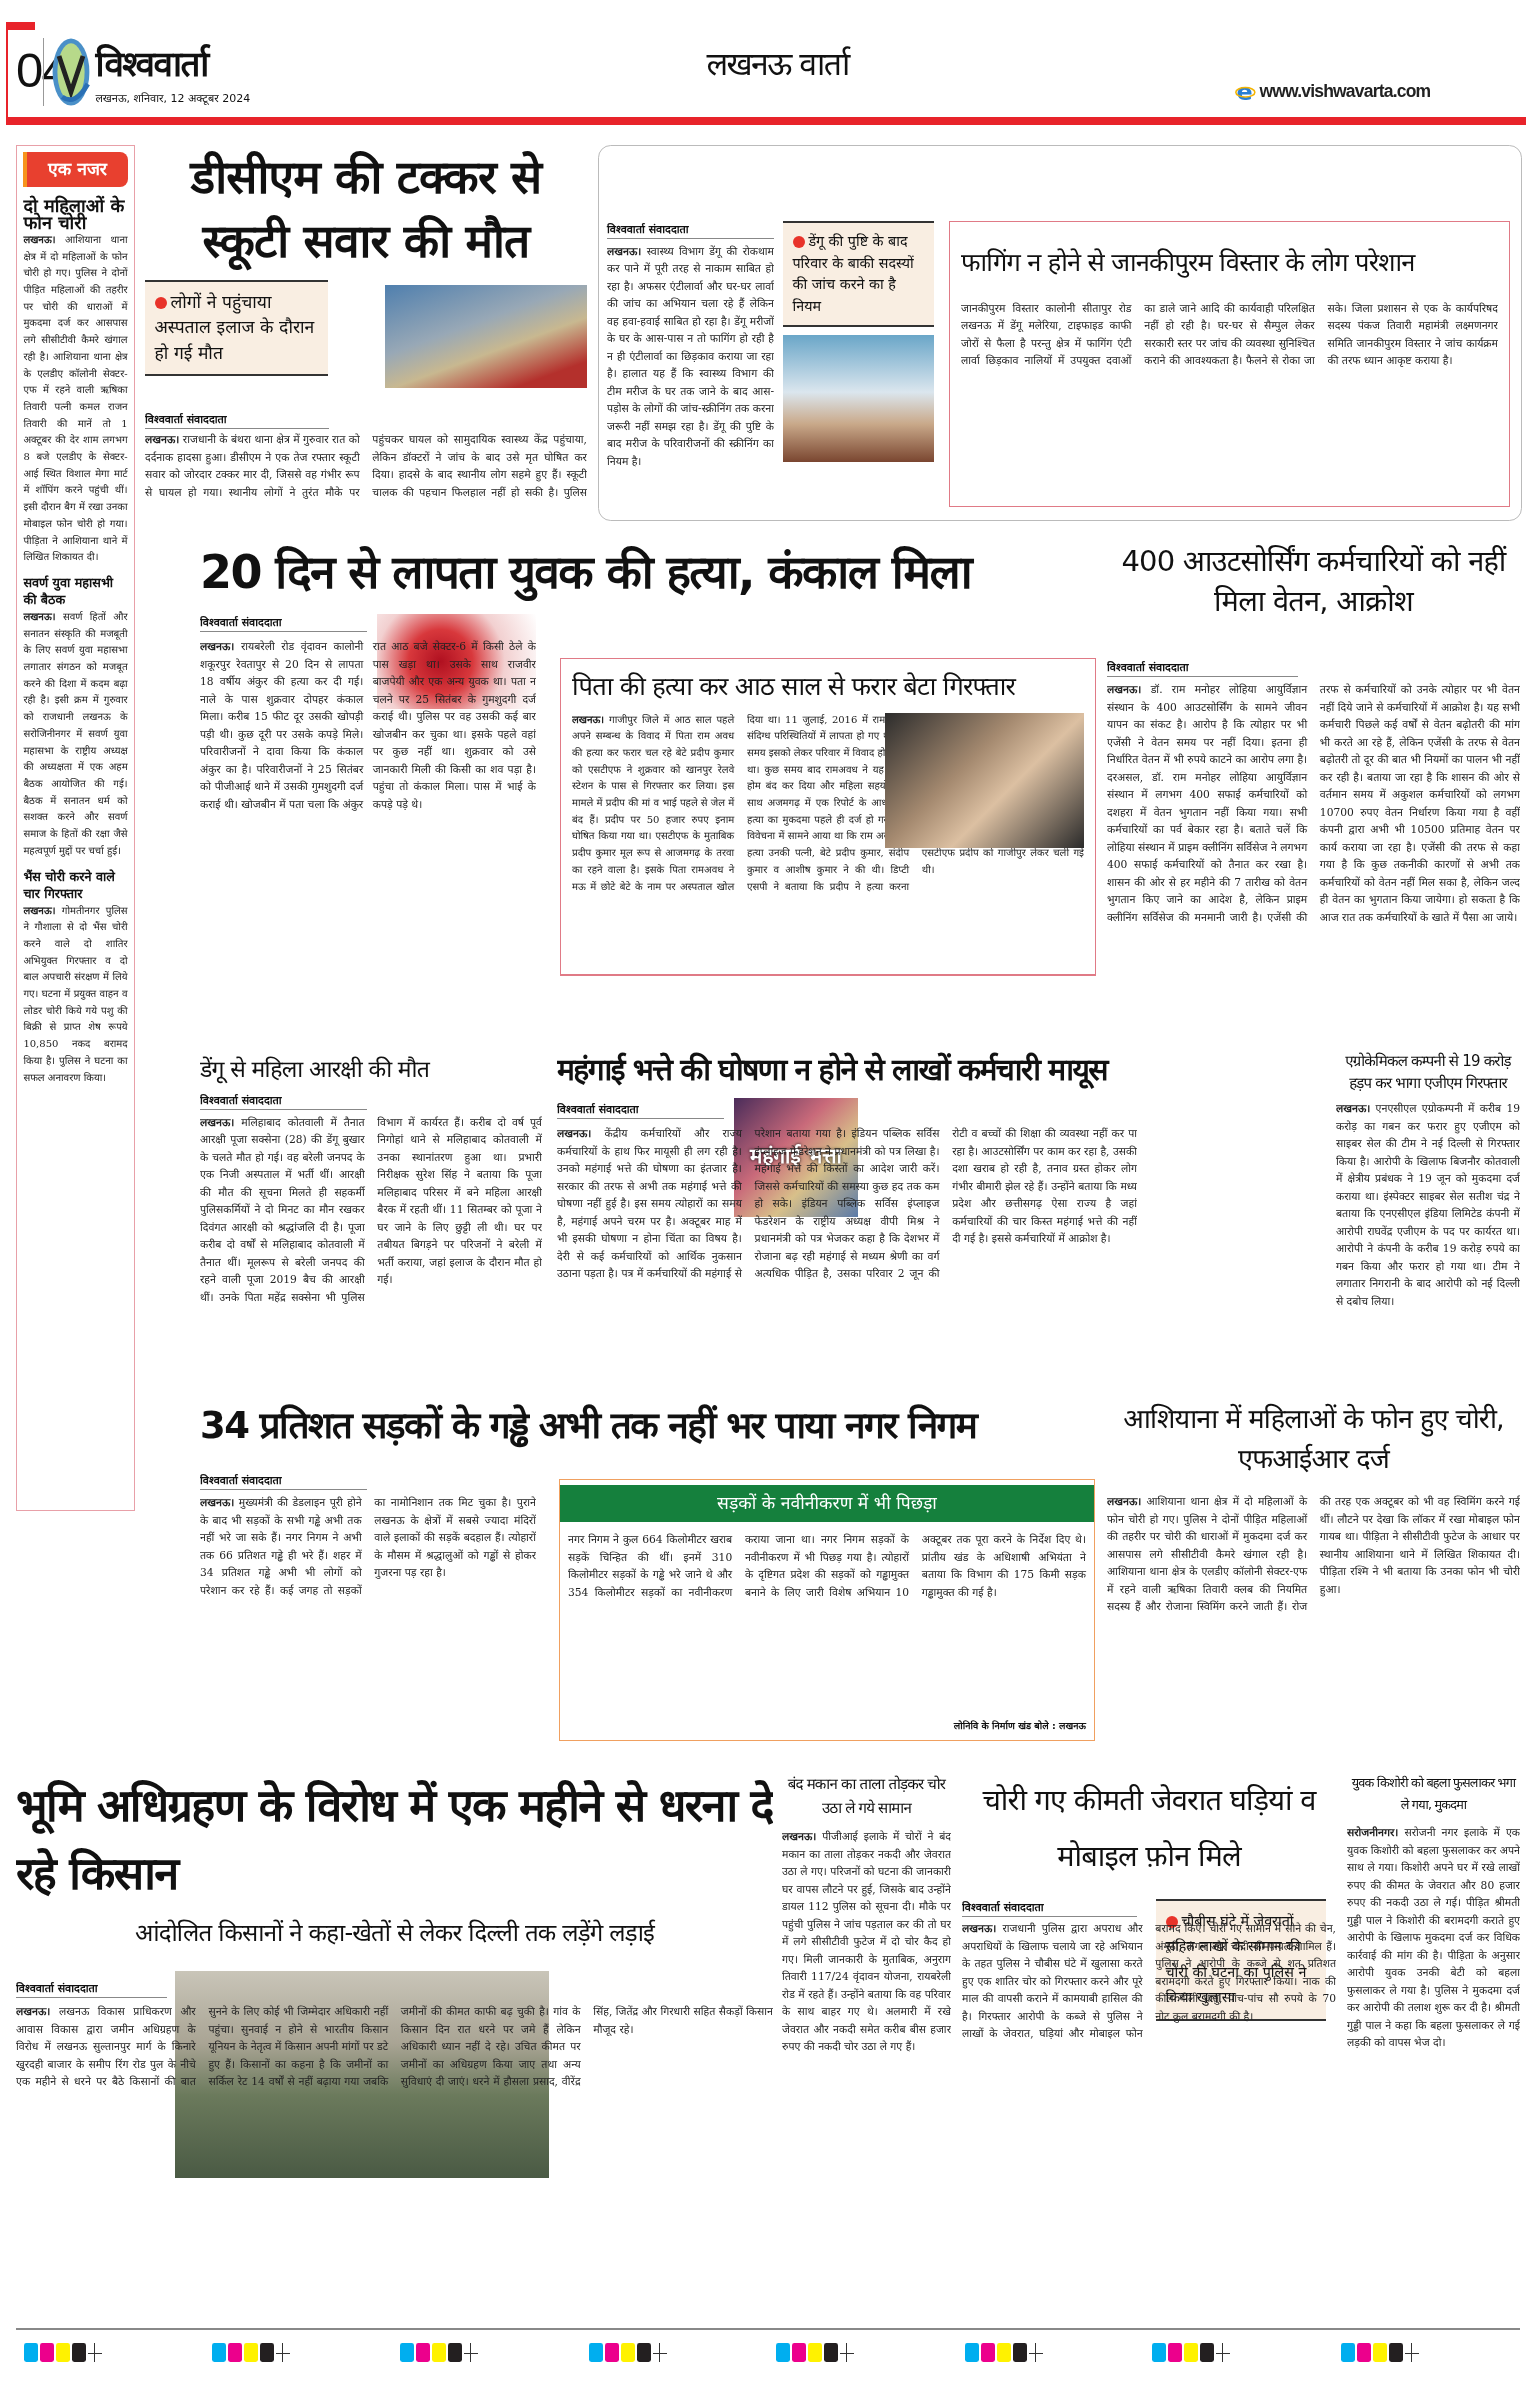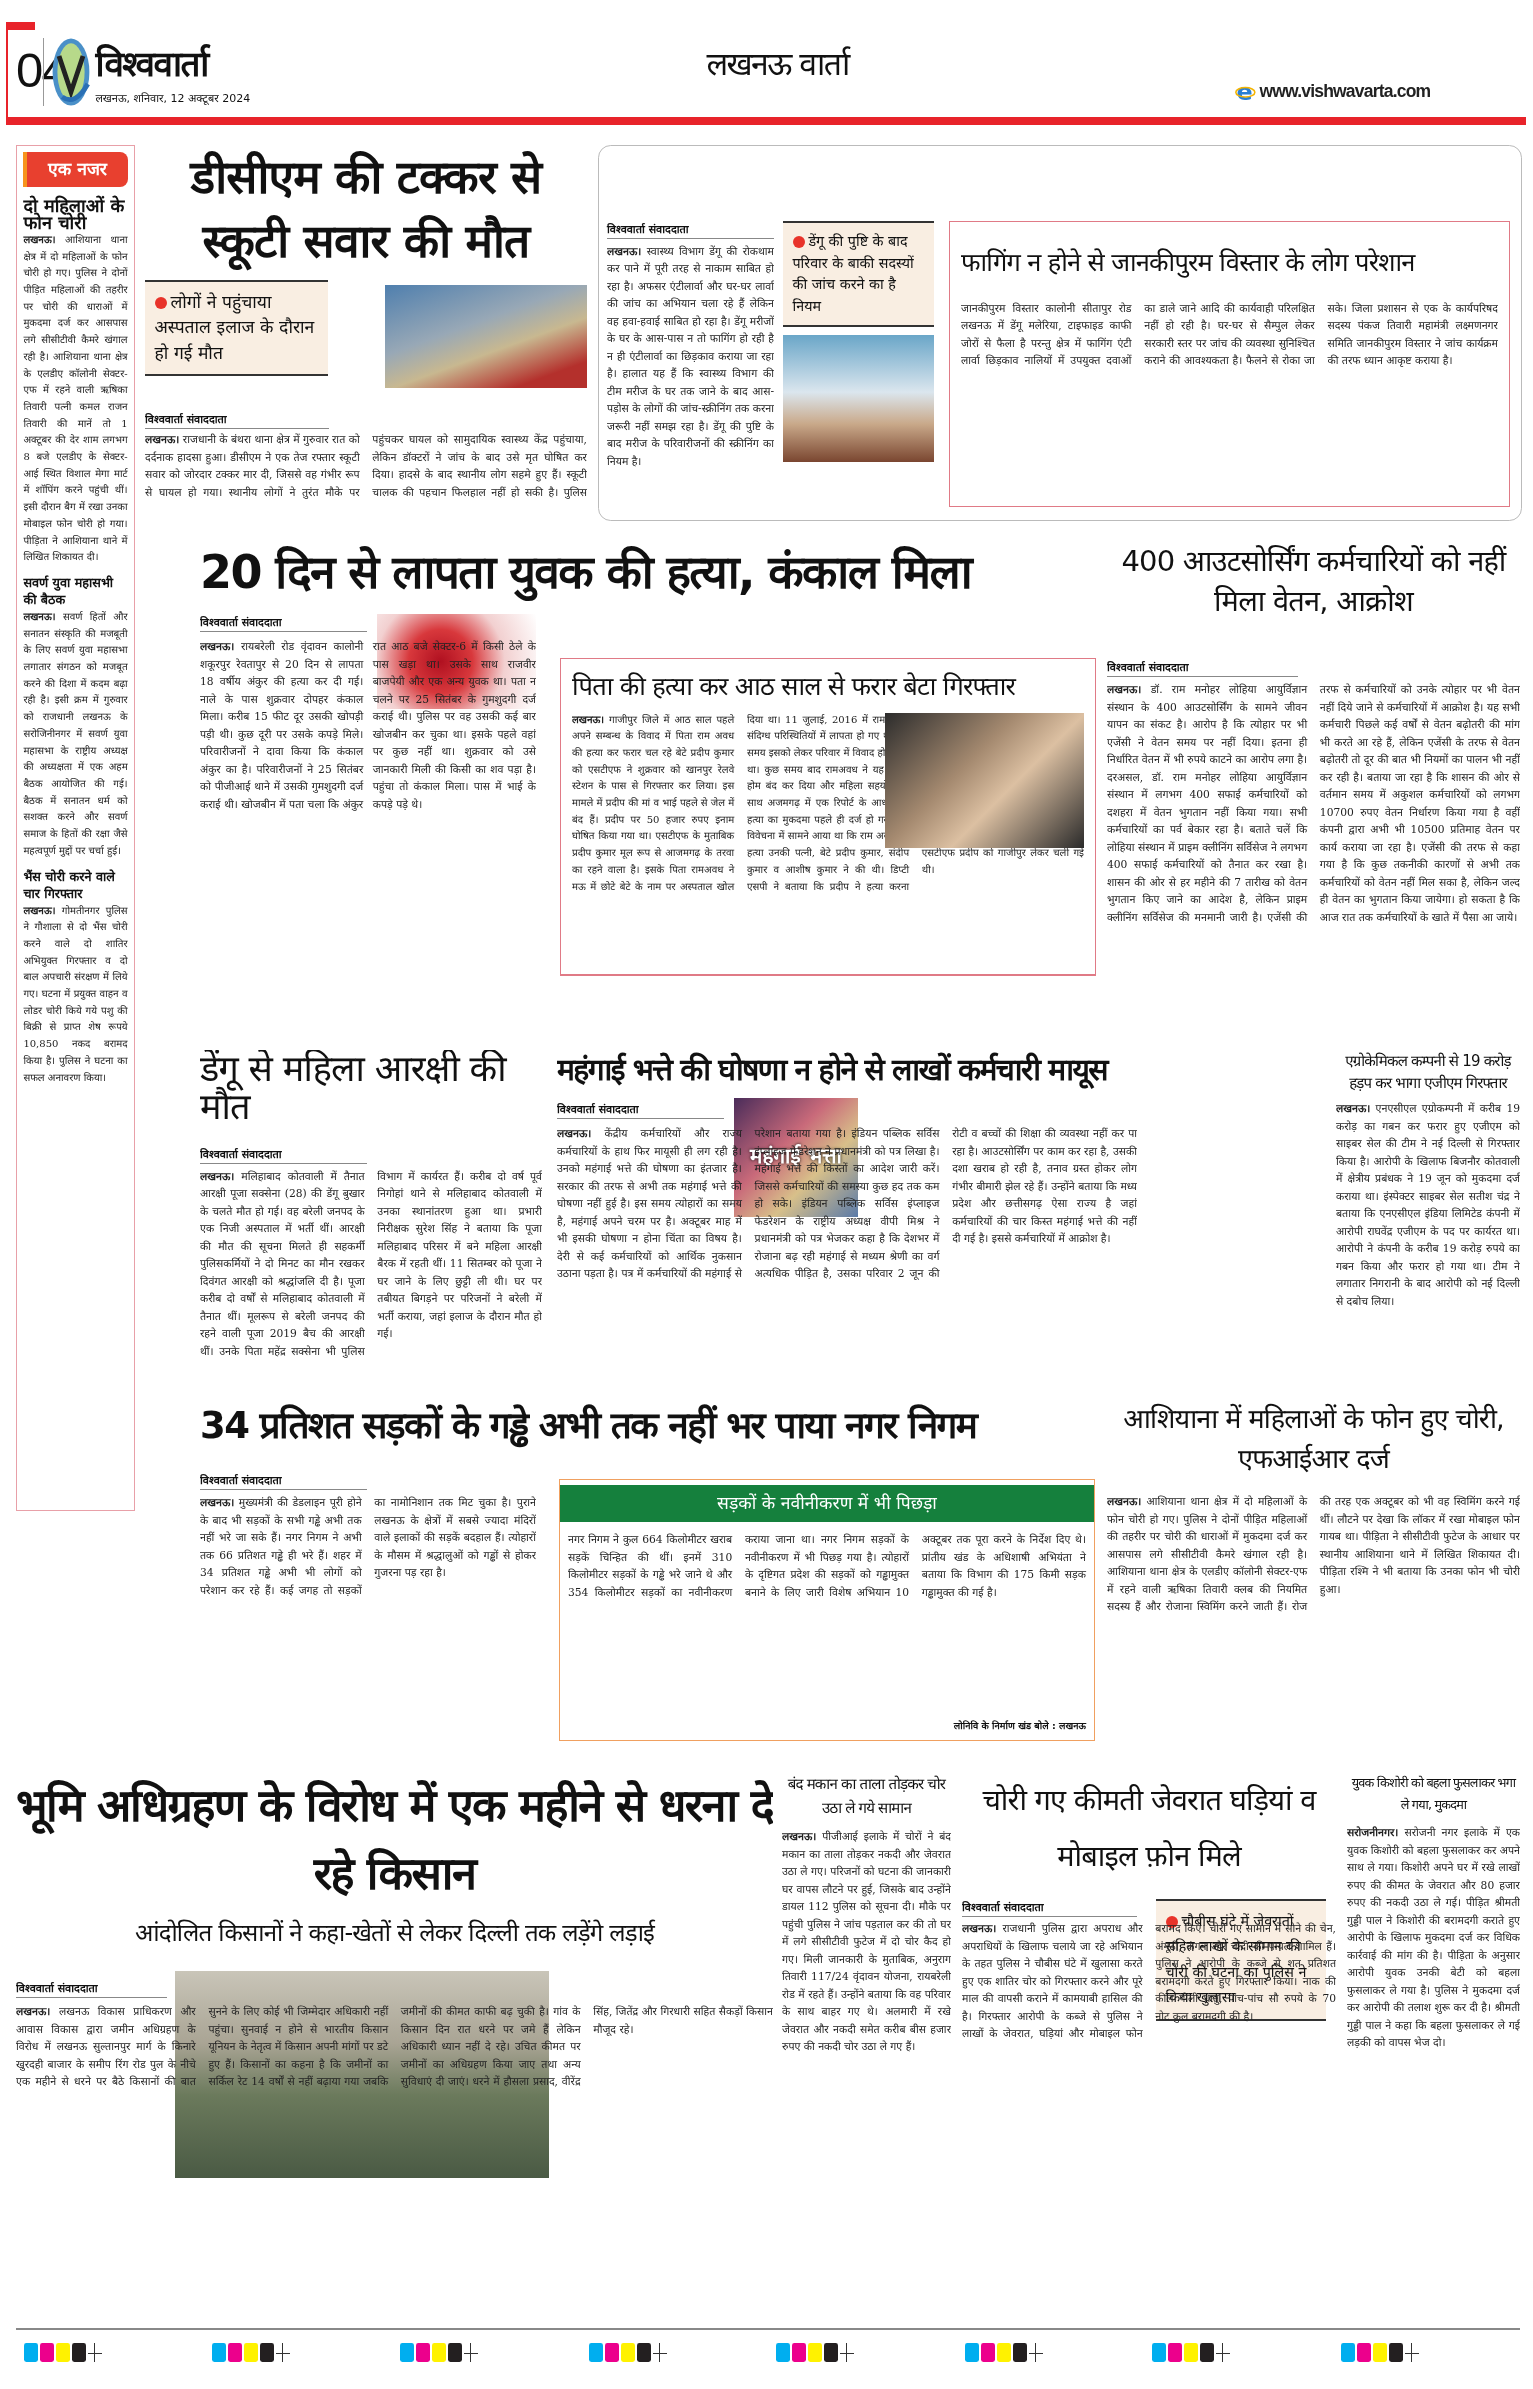--- a/index.html
+++ b/index.html
@@ -104,21 +104,21 @@
 
 <div class="abs" style="left:1107px;top:541px;width:413px;height:445px;overflow:hidden;">
   <div class="hl-light" style="font-size:29px;line-height:40px;text-align:center;">400 आउटसोर्सिंग कर्मचारियों को नहीं मिला वेतन, आक्रोश</div>
   <div class="abs" style="left:0;top:118px;width:191px;">
     <div class="byline">विश्ववार्ता संवाददाता</div>
   </div>
   <div class="abs body cols2" style="left:0;top:140px;width:413px;height:302px;overflow:hidden;"><b>लखनऊ।</b> डॉ. राम मनोहर लोहिया आयुर्विज्ञान संस्थान के 400 आउटसोर्सिंग के सामने जीवन यापन का संकट है। आरोप है कि त्योहार पर भी एजेंसी ने वेतन समय पर नहीं दिया। इतना ही निर्धारित वेतन में भी रुपये काटने का आरोप लगा है। दरअसल, डॉ. राम मनोहर लोहिया आयुर्विज्ञान संस्थान में लगभग 400 सफाई कर्मचारियों को दशहरा में वेतन भुगतान नहीं किया गया। सभी कर्मचारियों का पर्व बेकार रहा है। बताते चलें कि लोहिया संस्थान में प्राइम क्लीनिंग सर्विसेज ने लगभग 400 सफाई कर्मचारियों को तैनात कर रखा है। शासन की ओर से हर महीने की 7 तारीख को वेतन भुगतान किए जाने का आदेश है, लेकिन प्राइम क्लीनिंग सर्विसेज की मनमानी जारी है। एजेंसी की तरफ से कर्मचारियों को उनके त्योहार पर भी वेतन नहीं दिये जाने से कर्मचारियों में आक्रोश है। यह सभी कर्मचारी पिछले कई वर्षों से वेतन बढ़ोतरी की मांग भी करते आ रहे हैं, लेकिन एजेंसी के तरफ से वेतन बढ़ोतरी तो दूर की बात भी नियमों का पालन भी नहीं कर रही है। बताया जा रहा है कि शासन की ओर से वर्तमान समय में अकुशल कर्मचारियों को लगभग 10700 रुपए वेतन निर्धारण किया गया है वहीं कंपनी द्वारा अभी भी 10500 प्रतिमाह वेतन पर कार्य कराया जा रहा है। एजेंसी की तरफ से कहा गया है कि कुछ तकनीकी कारणों से अभी तक कर्मचारियों को वेतन नहीं मिल सका है, लेकिन जल्द ही वेतन का भुगतान किया जायेगा। हो सकता है कि आज रात तक कर्मचारियों के खाते में पैसा आ जाये।</div>
 </div>
 
 <div class="abs" style="left:200px;top:1050px;width:342px;height:318px;overflow:hidden;">
-  <div class="hl-light" style="font-size:36px;line-height:38px;margin-bottom:20px;">डेंगू से महिला आरक्षी की मौत</div>
+  <div class="hl-light" style="font-size:23px;line-height:38px;margin-bottom:4px;">डेंगू से महिला आरक्षी की मौत</div>
   <div style="width:167px;">
       <div class="byline">विश्ववार्ता संवाददाता</div>
     </div>
   <div class="body cols2" style="height:254px;overflow:hidden;"><b>लखनऊ।</b> मलिहाबाद कोतवाली में तैनात आरक्षी पूजा सक्सेना (28) की डेंगू बुखार के चलते मौत हो गई। वह बरेली जनपद के एक निजी अस्पताल में भर्ती थीं। आरक्षी की मौत की सूचना मिलते ही सहकर्मी पुलिसकर्मियों ने दो मिनट का मौन रखकर दिवंगत आरक्षी को श्रद्धांजलि दी है। पूजा करीब दो वर्षों से मलिहाबाद कोतवाली में तैनात थीं। मूलरूप से बरेली जनपद की रहने वाली पूजा 2019 बैच की आरक्षी थीं। उनके पिता महेंद्र सक्सेना भी पुलिस विभाग में कार्यरत हैं। करीब दो वर्ष पूर्व निगोहां थाने से मलिहाबाद कोतवाली में उनका स्थानांतरण हुआ था। प्रभारी निरीक्षक सुरेश सिंह ने बताया कि पूजा मलिहाबाद परिसर में बने महिला आरक्षी बैरक में रहती थीं। 11 सितम्बर को पूजा ने घर जाने के लिए छुट्टी ली थी। घर पर तबीयत बिगड़ने पर परिजनों ने बरेली में भर्ती कराया, जहां इलाज के दौरान मौत हो गई।</div>
 </div>
 
 <div class="abs" style="left:557px;top:1050px;width:580px;height:334px;overflow:hidden;">
   <div class="hl" style="font-size:30px;line-height:40px;letter-spacing:-1.6px;margin-bottom:11px;">महंगाई भत्ते की घोषणा न होने से लाखों कर्मचारी मायूस</div>
   <div style="width:167px;">
       <div class="byline">विश्ववार्ता संवाददाता</div>
@@ -146,21 +146,21 @@
     <div style="font-family:'DejaVu Sans',sans-serif;font-weight:bold;font-size:9.5px;padding:0 8px;text-align:right;">लोनिवि के निर्माण खंड बोले : लखनऊ</div>
   </div>
 </div>
 
 <div class="abs" style="left:1107px;top:1399px;width:413px;height:350px;overflow:hidden;">
   <div class="hl-light" style="font-size:27px;line-height:40px;text-align:center;margin-bottom:14.3px;">आशियाना में महिलाओं के फोन हुए चोरी, एफआईआर दर्ज</div>
   <div class="body cols2" style="height:239px;overflow:hidden;"><b>लखनऊ।</b> आशियाना थाना क्षेत्र में दो महिलाओं के फोन चोरी हो गए। पुलिस ने दोनों पीड़ित महिलाओं की तहरीर पर चोरी की धाराओं में मुकदमा दर्ज कर आसपास लगे सीसीटीवी कैमरे खंगाल रही है। आशियाना थाना क्षेत्र के एलडीए कॉलोनी सेक्टर-एफ में रहने वाली ऋषिका तिवारी क्लब की नियमित सदस्य हैं और रोजाना स्विमिंग करने जाती हैं। रोज की तरह एक अक्टूबर को भी वह स्विमिंग करने गई थीं। लौटने पर देखा कि लॉकर में रखा मोबाइल फोन गायब था। पीड़िता ने सीसीटीवी फुटेज के आधार पर स्थानीय आशियाना थाने में लिखित शिकायत दी। पीड़िता रश्मि ने भी बताया कि उनका फोन भी चोरी हुआ।</div>
 </div>
 
 <div class="abs" style="left:16px;top:1772px;width:757px;height:517px;overflow:hidden;">
-  <div class="hl" style="font-size:45px;line-height:68px;text-align:center;width:757px;letter-spacing:-1.6px;">भूमि अधिग्रहण के विरोध में एक महीने से धरना दे रहे किसान</div>
+  <div class="hl" style="font-size:45px;line-height:68px;width:757px;letter-spacing:-1.6px;">भूमि अधिग्रहण के विरोध में एक महीने से धरना दे रहे किसान</div>
   <div class="hl-light" style="font-size:24px;line-height:40px;text-align:center;margin-top:4.8px;">आंदोलित किसानों ने कहा-खेतों से लेकर दिल्ली तक लड़ेंगे लड़ाई</div>
   <div class="abs" style="left:0;top:208px;width:151px;">
       <div class="byline">विश्ववार्ता संवाददाता</div>
     </div>
   <div class="abs" style="left:159px;top:199px;width:374px;height:207px;background:linear-gradient(180deg,#c9c5b8 0%,#a9a494 35%,#6b7a5c 60%,#4a5a44 100%);"></div>
   <div class="abs body" style="left:0;top:231px;width:757px;height:286px;overflow:hidden;column-count:4;column-gap:12.7px;"><b>लखनऊ।</b> लखनऊ विकास प्राधिकरण और आवास विकास द्वारा जमीन अधिग्रहण के विरोध में लखनऊ सुल्तानपुर मार्ग के किनारे खुरदही बाजार के समीप रिंग रोड पुल के नीचे एक महीने से धरने पर बैठे किसानों की बात सुनने के लिए कोई भी जिम्मेदार अधिकारी नहीं पहुंचा। सुनवाई न होने से भारतीय किसान यूनियन के नेतृत्व में किसान अपनी मांगों पर डटे हुए हैं। किसानों का कहना है कि जमीनों का सर्किल रेट 14 वर्षों से नहीं बढ़ाया गया जबकि जमीनों की कीमत काफी बढ़ चुकी है। गांव के किसान दिन रात धरने पर जमे हैं लेकिन अधिकारी ध्यान नहीं दे रहे। उचित कीमत पर जमीनों का अधिग्रहण किया जाए तथा अन्य सुविधाएं दी जाएं। धरने में हौसला प्रसाद, वीरेंद्र सिंह, जितेंद्र और गिरधारी सहित सैकड़ों किसान मौजूद रहे।</div>
 </div>
 
 <div class="abs" style="left:782px;top:1772px;width:169px;height:517px;overflow:hidden;">
   <div class="hl-light" style="font-size:15px;line-height:24px;text-align:center;margin-bottom:8px;">बंद मकान का ताला तोड़कर चोर उठा ले गये सामान</div>

